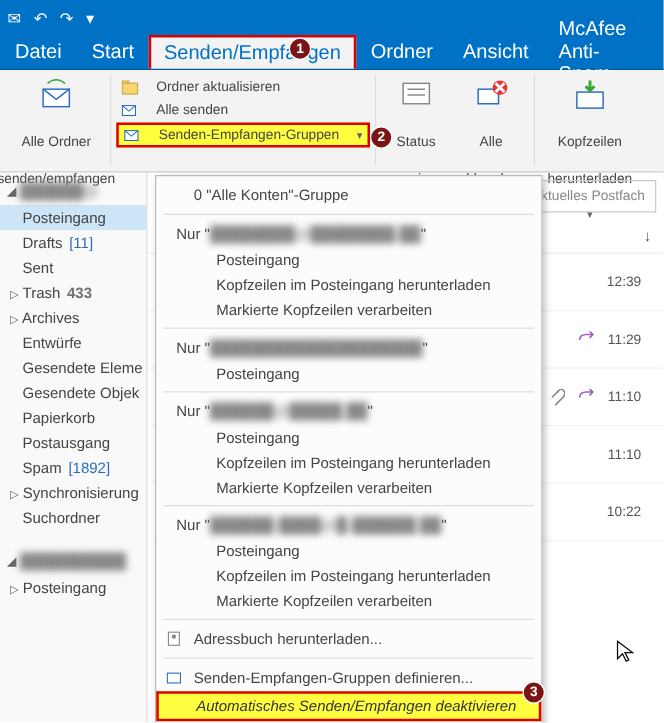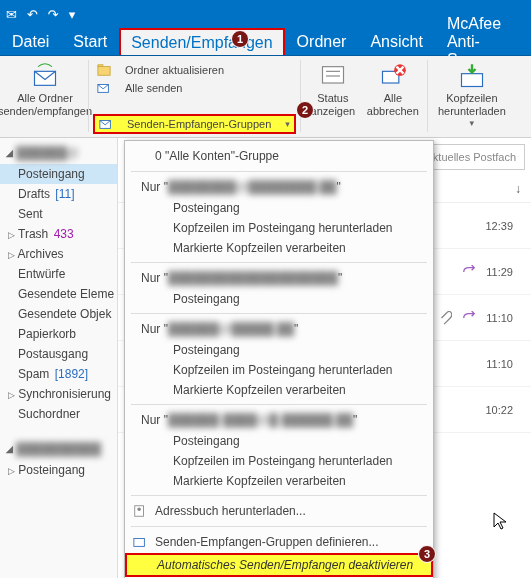--- a/index.html
+++ b/index.html
@@ -57,44 +57,44 @@
   align-items: flex-start;
   padding: 4px 6px 0 6px;
   gap: 2px;
   border-bottom: 1px solid #d0d0d0;
   position: relative;
 }
 .ribbon-big-btn {
   display: flex; flex-direction: column; align-items: center;
   padding: 2px 6px; width: 78px;
   text-align: center; line-height: 1.2;
-  font-size: 11px; color: #444;
+  font-size: 11px; color: #444; gap: 16px;
 }
 .ribbon-big-btn .ico { width: 28px; height: 28px; margin-bottom: 2px; }
 .ribbon-sep { width: 1px; background: #ddd; height: 72px; margin: 0 2px; }
 .ribbon-small-col { display: flex; flex-direction: column; gap: 2px; padding-top:2px; }
 .ribbon-small-btn { display: flex; align-items: center; gap: 14px; font-size: 11px; color: #444; padding: 1px 4px; }
 .ribbon-small-btn.highlight {
-  border: 2px solid #d00; background: #ffff40; padding: 1px 4px; margin-top: 16px;
+  border: 2px solid #d00; background: #ffff40; padding: 1px 4px;
 }
 .ribbon-small-btn .ico { width: 14px; height: 14px; }
 .main { display: flex; height: calc(100% - 28px - 28px - 82px); }
 .folderpane {
   width: 118px;
   background: #f9f9f9;
   border-right: 1px solid #ddd;
   padding-top: 4px;
   font-size: 12px;
   overflow: hidden;
 }
 .folderpane .acct { padding: 4px 6px; font-weight: bold; display:flex; align-items:center; gap:3px; color:#555; }
 .folderpane .folder { padding: 3px 6px 3px 18px; color: #444; white-space: nowrap; overflow: hidden; }
 .folderpane .folder.sel { background: #cde6f7; }
 .folderpane .folder .cnt { color: #2a6dc0; font-weight: normal; margin-left:2px;}
-.folderpane .folder .bold { font-weight: normal; color:#a21caf;}
+.folderpane .folder .bold { font-weight: bold; color:#737373;}
 .blur { filter: blur(3px); color:#888; }
 .listpane { flex: 1; position: relative; }
 .listhead {
   padding: 6px 10px; font-size: 12px;
   border-bottom: 1px solid #eee;
   color:#555;
 }
 .listrows .row {
   display: flex; align-items: center; justify-content: flex-end;
   height: 46px; border-bottom: 1px solid #f2f2f2;

